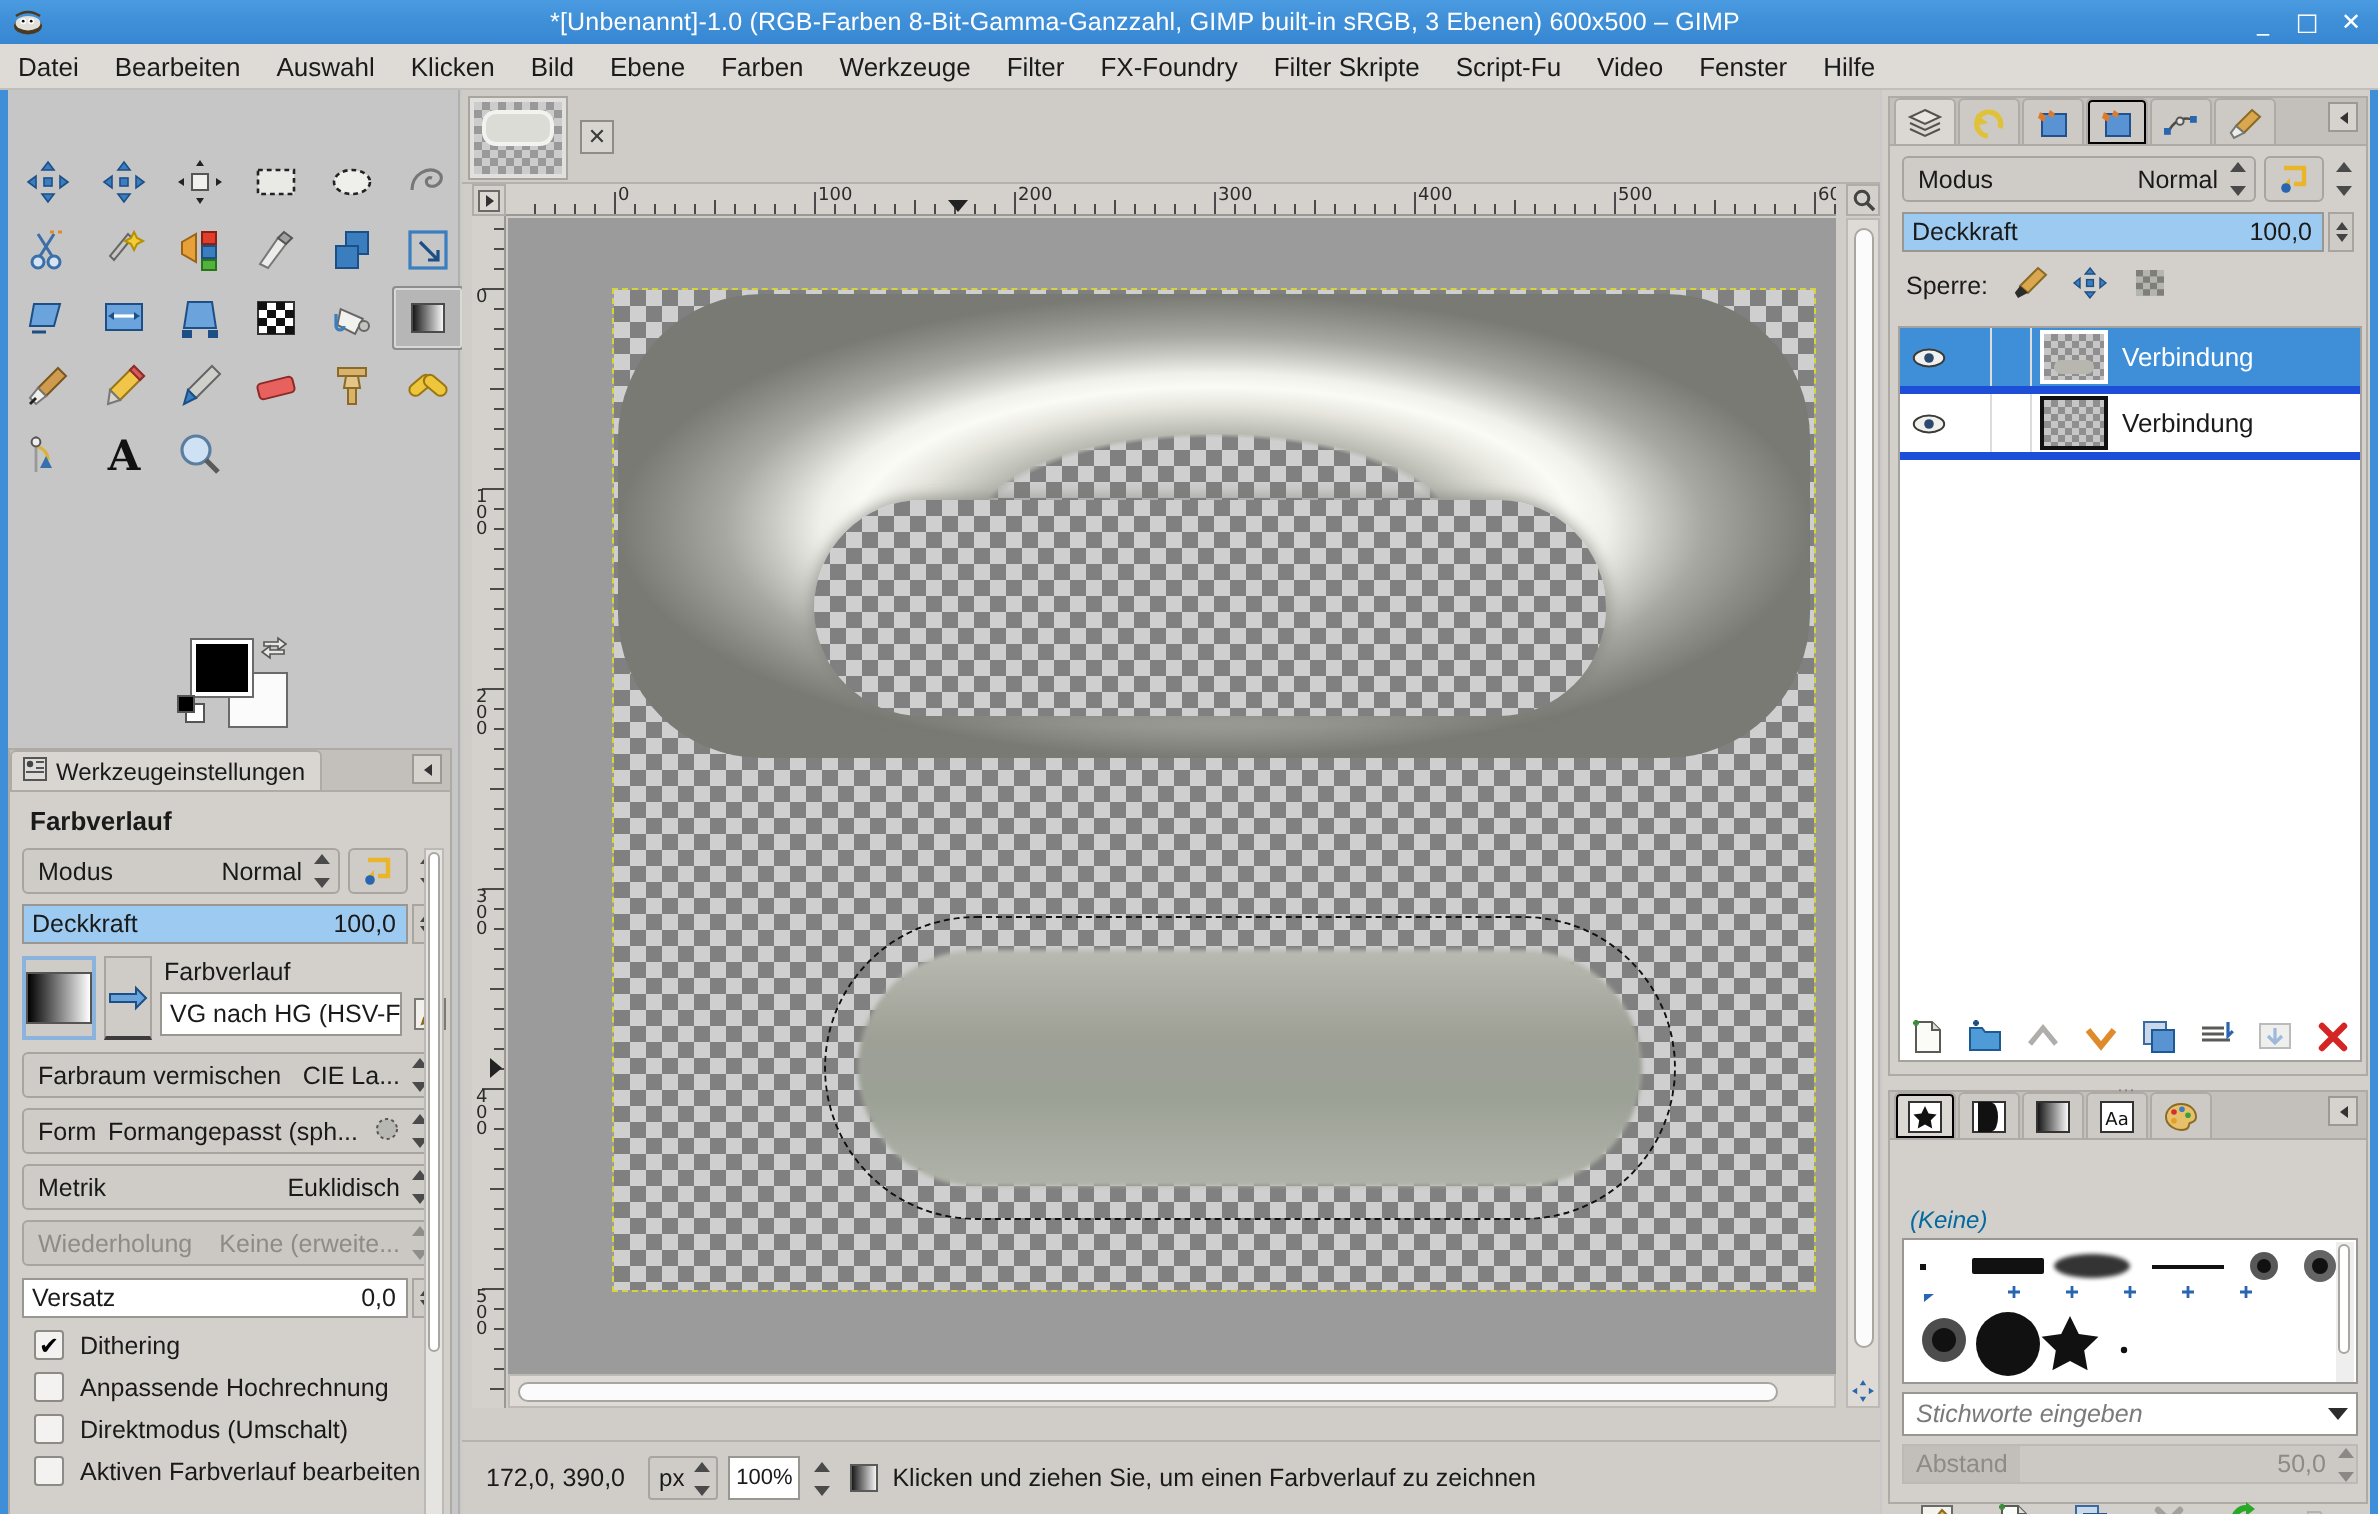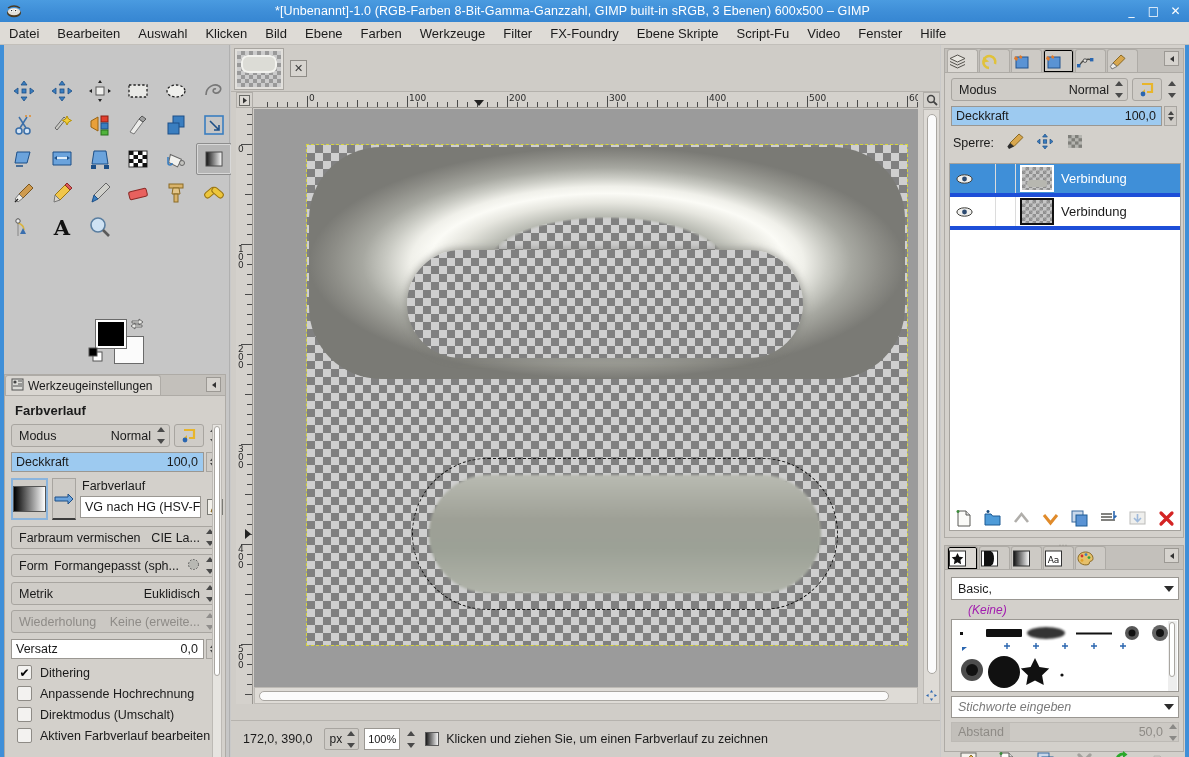--- a/index.html
+++ b/index.html
@@ -316,21 +316,21 @@
   .rd-bottom { top:500px; height:207px; }
 
   .rd-tabrow {
     height:24px; background:#c3c0bb; display:flex; align-items:flex-end;
     border-bottom:1px solid #aeaba6; position:relative; padding-left:2px;
   }
   .rd-tab {
     width:31px; height:23px; margin-right:1px; background:#cdcac5;
     border:1px solid #aeaba6; border-bottom:none;
     border-top-left-radius:3px; border-top-right-radius:3px;
-    display:flex; align-items:center; 
+    display:flex; align-items:center; justify-content:center;
   }
   .rd-tab.active { background:#dbd8d3; }
   .rd-tab.sel-box { box-shadow:inset 0 0 0 1px #000; }
 
   .layer-list { position:absolute; left:4px; top:114px; width:232px; height:368px;
     background:#fff; border:1px solid #a5a29d; }
   .layer-row { height:33px; display:flex; align-items:center; border-bottom:4px solid #1d4ed8;}
   .layer-row.active { background:#3f8fd8; color:#fff; }
   .layer-eye { width:28px; display:flex; align-items:center; justify-content:center;}
   .layer-c2 { width:18px; border-right:1px solid #dcdcdc; height:100%;}
@@ -357,21 +357,21 @@
   .rd-btnrow .ic, .bb-row .ic { width:25px;height:24px;display:flex;align-items:center;justify-content:center;}
 
   .grip { position:absolute; left:50%; top:-6px; transform:translateX(-50%);
     font-size:9px; color:#8d8a85; letter-spacing:2px;}
 
   .brush-combo {
     position:absolute; left:6px; top:31px; width:228px; height:23px;
     background:#fff; border:1px solid #9a9792; display:flex; align-items:center;
     padding:0 4px 0 6px; font-size:12.5px;
   }
-  .brush-none { position:absolute; left:23px; top:57px; font-size:12px; font-style:italic; color:#a21caf;}
+  .brush-none { position:absolute; left:10px; top:57px; font-size:12px; font-style:italic; color:#0369a1;}
   .brush-grid {
     position:absolute; left:6px; top:73px; width:228px; height:73px;
     background:#fff; border:1px solid #9a9792; overflow:hidden;
   }
   .brush-grid .bscroll { position:absolute; right:1px; top:1px; width:9px; height:71px; background:#eee;}
   .brush-grid .bscroll .t { position:absolute; left:1px; top:1px; width:6px; height:55px; background:#fff; border:1px solid #a9a6a1; border-radius:3px;}
   .tag-input {
     position:absolute; left:6px; top:150px; width:228px; height:22px;
     background:#fff; border:1px solid #9a9792; display:flex; align-items:center;
     padding:0 4px 0 6px; font-size:12.5px; font-style:italic; color:#7a7a7a;
@@ -418,21 +418,21 @@
     <div class="menu-item">Datei</div>
     <div class="menu-item">Bearbeiten</div>
     <div class="menu-item">Auswahl</div>
     <div class="menu-item">Klicken</div>
     <div class="menu-item">Bild</div>
     <div class="menu-item">Ebene</div>
     <div class="menu-item">Farben</div>
     <div class="menu-item">Werkzeuge</div>
     <div class="menu-item">Filter</div>
     <div class="menu-item">FX-Foundry</div>
-    <div class="menu-item">Ebene Skripte</div>
+    <div class="menu-item">Filter Skripte</div>
     <div class="menu-item">Script-Fu</div>
     <div class="menu-item">Video</div>
     <div class="menu-item">Fenster</div>
     <div class="menu-item">Hilfe</div>
   </div>
 
   <div class="toolbox">
     <div class="tb-leftedge"></div>
 
     <div class="tool-grid">
@@ -1282,24 +1282,20 @@
               <circle cx="6" cy="10.4" r="1.4" fill="#e0a02a"></circle>
             </svg>
         </div>
         <div class="dock-menu-btn">
           <svg width="8" height="8" viewBox="0 0 8 8">
               <path d="M6 1 L2 4 l4 3z" fill="#333"></path>
             </svg>
         </div>
       </div>
 
-      <div class="brush-combo">
-        <span>Basic,</span>
-        <span class="caret" style="margin-left:auto;"></span>
-      </div>
       <div class="brush-none">(Keine)</div>
 
       <div class="brush-grid">
         <svg width="216" height="71" viewBox="0 0 216 71">
           <rect x="8" y="12" width="3" height="3" fill="#111"></rect>
           <rect x="34" y="9" width="36" height="8" rx="1" fill="#111"></rect>
           <ellipse cx="94" cy="13" rx="19" ry="6" fill="#111" opacity=".85" filter="blur(1px)"></ellipse>
           <rect x="124" y="12.5" width="36" height="2" fill="#111"></rect>
           <circle cx="180" cy="13" r="7" fill="#111" opacity=".7"></circle>
           <circle cx="180" cy="13" r="3.5" fill="#111"></circle>

